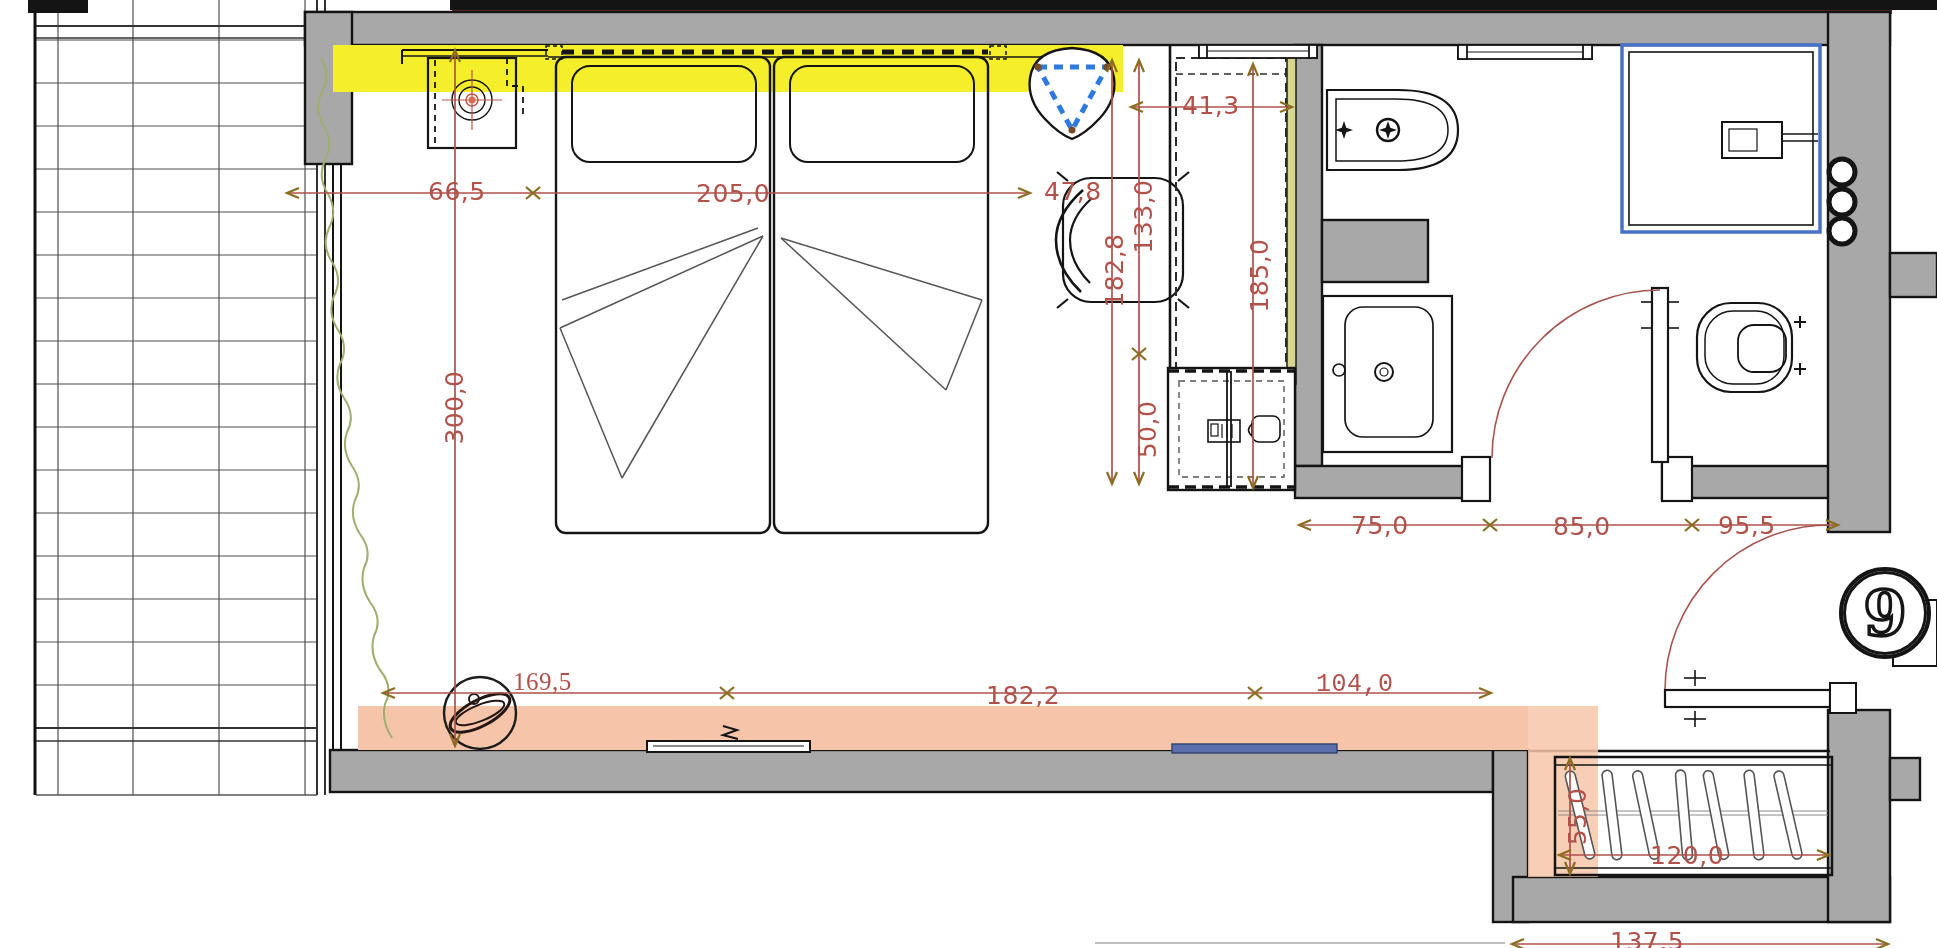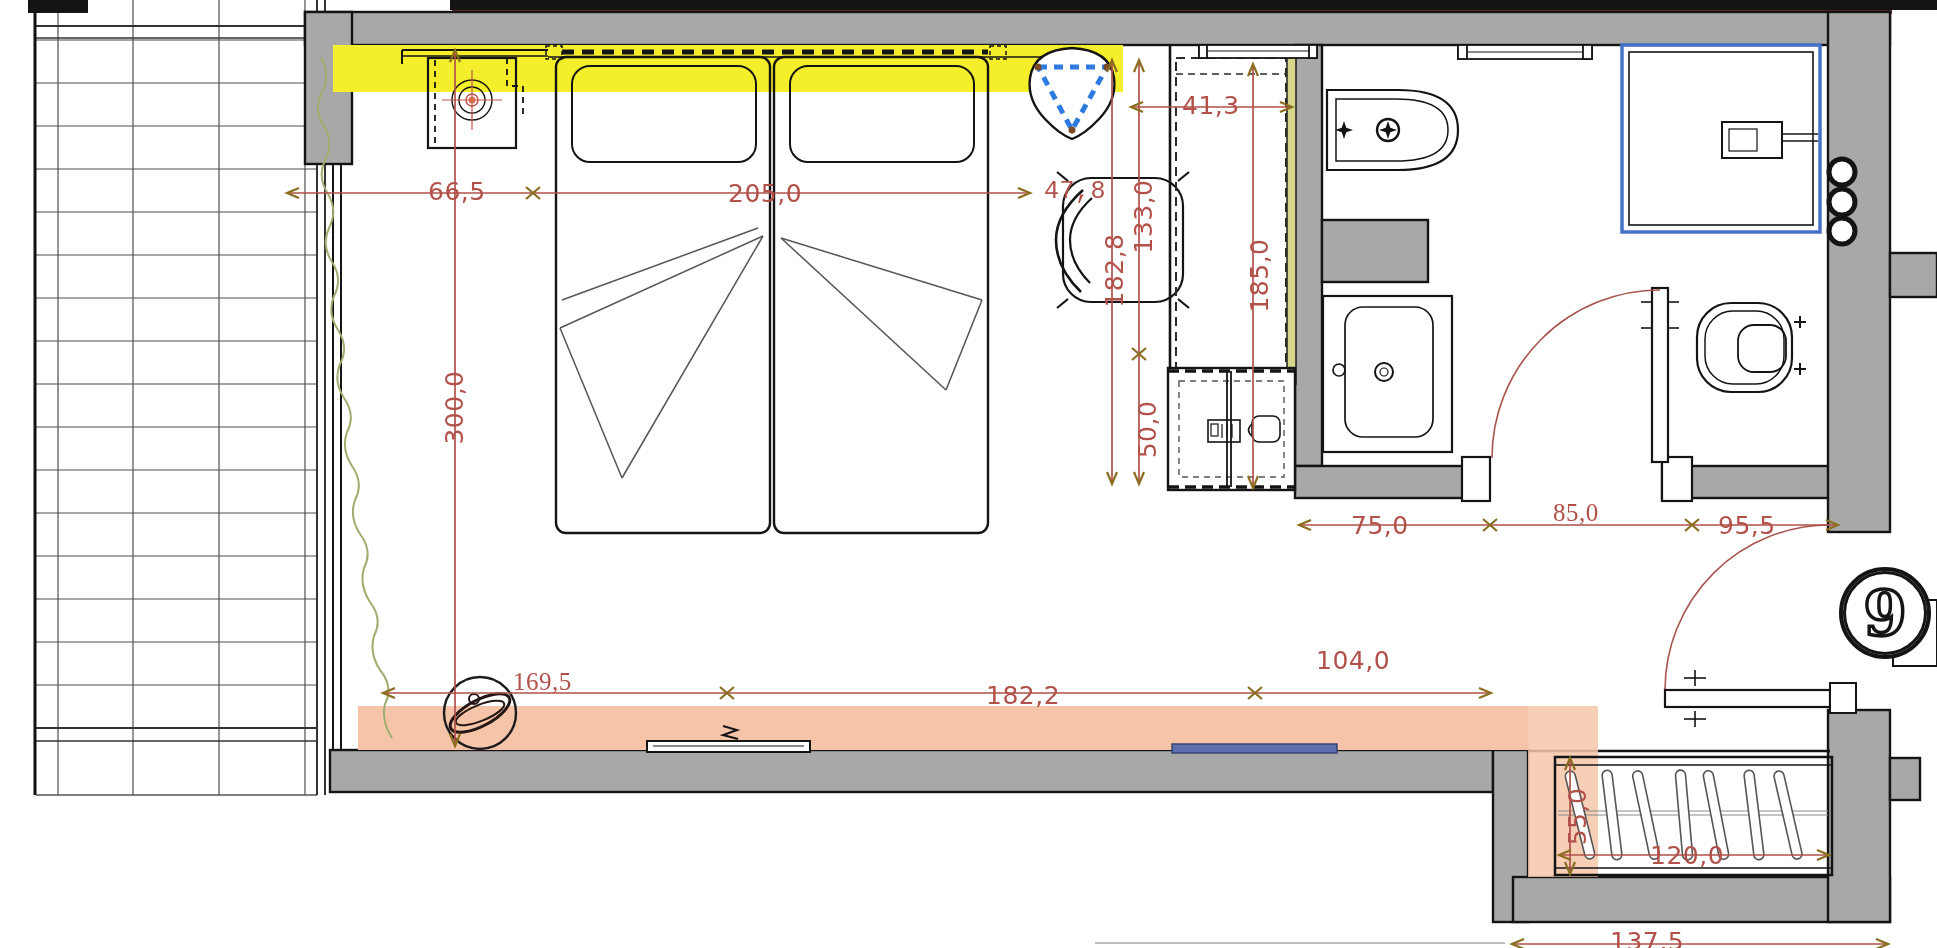--- a/index.html
+++ b/index.html
@@ -1,19 +1,19 @@
 <!DOCTYPE html>
 <html><head>
 <meta charset="utf-8">
 <style>
   html,body{margin:0;padding:0;background:#fff;}
   #canvas{position:relative;width:1937px;height:948px;background:#fff;overflow:hidden;
           font-family:"DejaVu Sans",sans-serif;}
   #canvas svg{position:absolute;left:0;top:0;z-index:2;}
-  .under{z-index:1;font-family:Liberation Mono, monospace;}
+  .under{z-index:1;}
   .dim,.dimv{position:absolute;z-index:3;color:#b2504a;font-size:25px;letter-spacing:.5px;
              white-space:nowrap;line-height:1;}
   .dimv{width:100px;text-align:center;transform:rotate(-90deg);transform-origin:center;}
   .badge{position:absolute;z-index:3;left:1839px;top:567px;width:92px;height:92px;
          border:4px solid #141414;border-radius:50%;box-sizing:border-box;
          display:flex;align-items:center;justify-content:center;background:#fff;}
   .badge-inner{width:78px;height:78px;border:3px solid #141414;border-radius:50%;
          display:flex;align-items:center;justify-content:center;}
   .badge-digit{font-family:"DejaVu Serif",serif;font-weight:bold;font-size:62px;color:#fff;
          -webkit-text-stroke:3.5px #151515;text-stroke:3.5px #151515;}
@@ -335,27 +335,27 @@
       <line x1="1132" y1="348" x2="1146" y2="360"></line>
         <line x1="1132" y1="360" x2="1146" y2="348"></line>
       <polyline points="1248,76 1253,64 1258,76"></polyline>
         <polyline points="1248,476 1253,488 1258,476"></polyline>
       <polyline points="1565,770 1570,758 1575,770"></polyline>
         <polyline points="1565,862 1570,874 1575,862"></polyline>
     </g>
   </svg>
 
   <span class="dim" style="left:428px;top:179px;">66,5</span>
-  <span class="dim" style="left:696px;top:181px;margin-left:32px;">205,0</span>
+  <span class="dim" style="left:696px;top:181px;">205,0</span>
   <span class="dim" style="left:1182px;top:93px;">41,3</span>
   <span class="dim" style="left:513px;top:669px;font-family:Liberation Serif, serif;">169,5</span>
   <span class="dim" style="left:986px;top:683px;">182,2</span>
-  <span class="dim" style="left:1316px;top:648px;">104,0</span>
+  <span class="dim" style="left:1316px;top:672px;font-family:Liberation Mono, monospace;">104,0</span>
   <span class="dim" style="left:1351px;top:513px;">75,0</span>
-  <span class="dim" style="left:1553px;top:500px;font-family:Liberation Serif, serif;">85,0</span>
+  <span class="dim" style="left:1553px;top:514px;">85,0</span>
   <span class="dim" style="left:1718px;top:513px;">95,5</span>
   <span class="dim" style="left:1650px;top:843px;text-align:center;">120,0</span>
   <span class="dim" style="left:1610px;top:929px;">137,5</span>
   <span class="dimv" style="left:404px;top:395px;">300,0</span>
   <span class="dimv" style="left:1064px;top:258px;">182,8</span>
   <span class="dimv" style="left:1093px;top:204px;">133,0</span>
   <span class="dimv" style="left:1097px;top:417px;">50,0</span>
   <span class="dimv" style="left:1209px;top:263px;">185,0</span>
   <span class="dimv" style="left:1527px;top:804px;">55,0</span>
 

